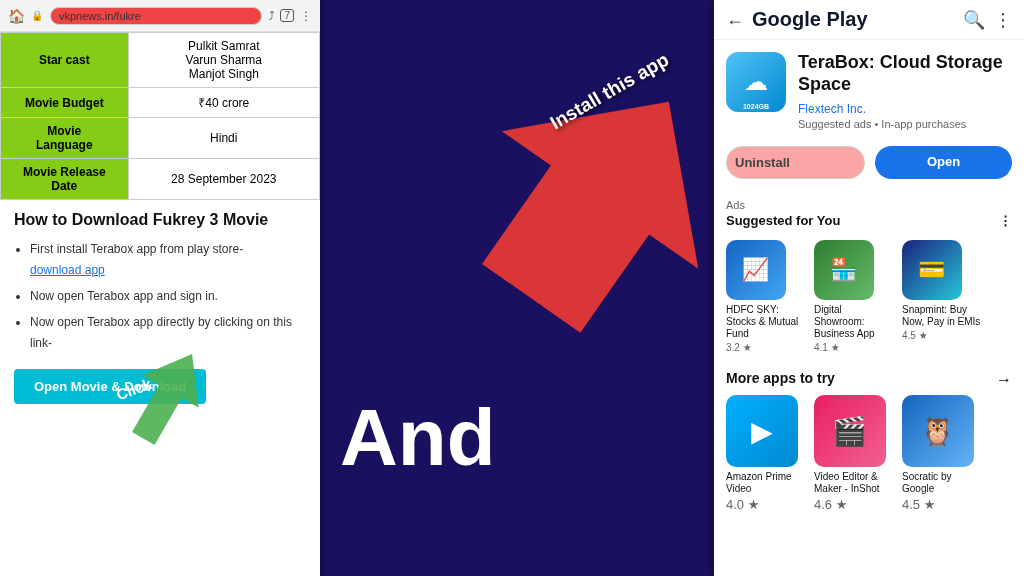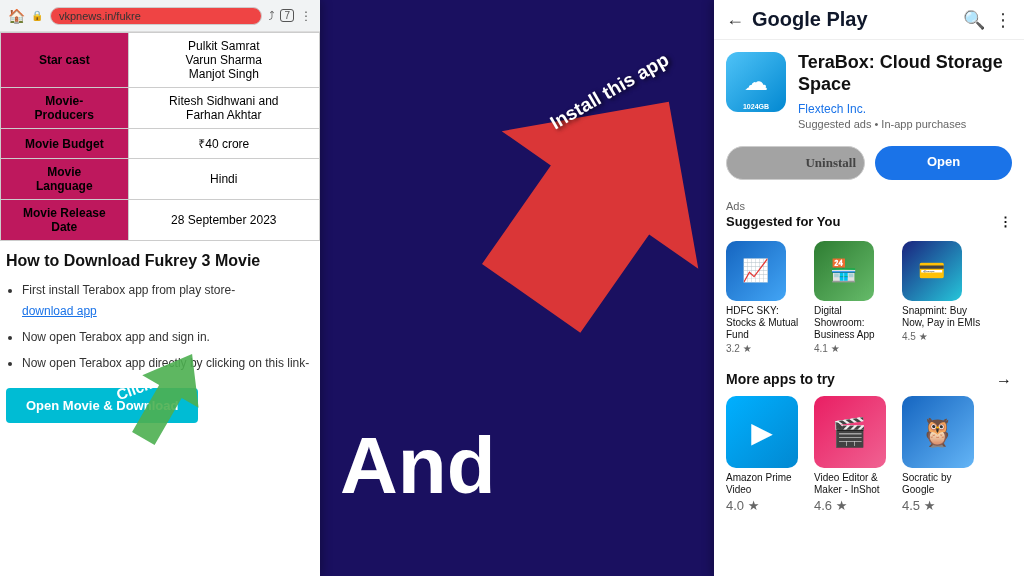--- a/index.html
+++ b/index.html
@@ -70,28 +70,28 @@
       border-collapse: collapse;
       font-size: 12px;
     }
     .movie-table td {
       border: 1px solid #ccc;
       padding: 6px 8px;
       text-align: center;
       vertical-align: middle;
     }
     .movie-table td:first-child {
-      background: #be185d;
+      background: #84cc16;
       font-weight: bold;
       width: 40%;
     }
 
     
     .download-section {
-      padding: 10px 6px;
+      padding: 10px 14px;
       font-size: 12px;
       color: #333;
     }
     .download-section h2 {
       font-size: 16px;
       font-weight: bold;
       color: #111;
       margin-bottom: 8px;
       line-height: 1.3;
     }
@@ -128,21 +128,21 @@
       justify-content: center;
       position: relative;
     }
 
     .and-text {
       font-size: 80px;
       font-weight: 900;
       color: #fff;
       position: absolute;
       left: 20px;
-      bottom: 64px;
+      bottom: 92px;
     }
 
     
     .green-arrow-overlay {
       position: absolute;
       bottom: 120px;
       left: 130px;
       width: 120px;
       height: 120px;
       pointer-events: none;
@@ -219,27 +219,26 @@
     .action-buttons {
       display: flex;
       gap: 10px;
       padding: 4px 12px 12px;
     }
     .uninstall-btn {
       flex: 1;
       padding: 8px;
       border: 1px solid #ccc;
       border-radius: 20px;
-      background: #a3a3a3;
+      background: #fca5a5;
       font-size: 13px;
       font-weight: bold;
       color: #444;
       cursor: pointer;
-      text-align: right;
-      font-family: Liberation Serif, serif;
+      text-align: left;
     }
     .open-btn {
       flex: 1;
       padding: 8px;
       border-radius: 20px;
       background: #1a73e8;
       font-size: 13px;
       font-weight: bold;
       color: #fff;
       cursor: pointer;
@@ -360,24 +359,20 @@
     <span class="browser-menu-icon">⋮</span>
   </div>
 
   <div class="content-area">
 
     <table class="movie-table">
       <tbody>
           <tr>
         <td>Star cast</td>
         <td>Pulkit Samrat<br>Varun Sharma<br>Manjot Singh</td>
-      </tr>
-      <tr>
-        <td>Movie-<br>Producers</td>
-        <td>Ritesh Sidhwani and<br>Farhan Akhtar</td>
       </tr>
       <tr>
         <td>Movie Budget</td>
         <td>₹40 crore</td>
       </tr>
       <tr>
         <td>Movie<br>Language</td>
         <td>Hindi</td>
       </tr>
       <tr>

